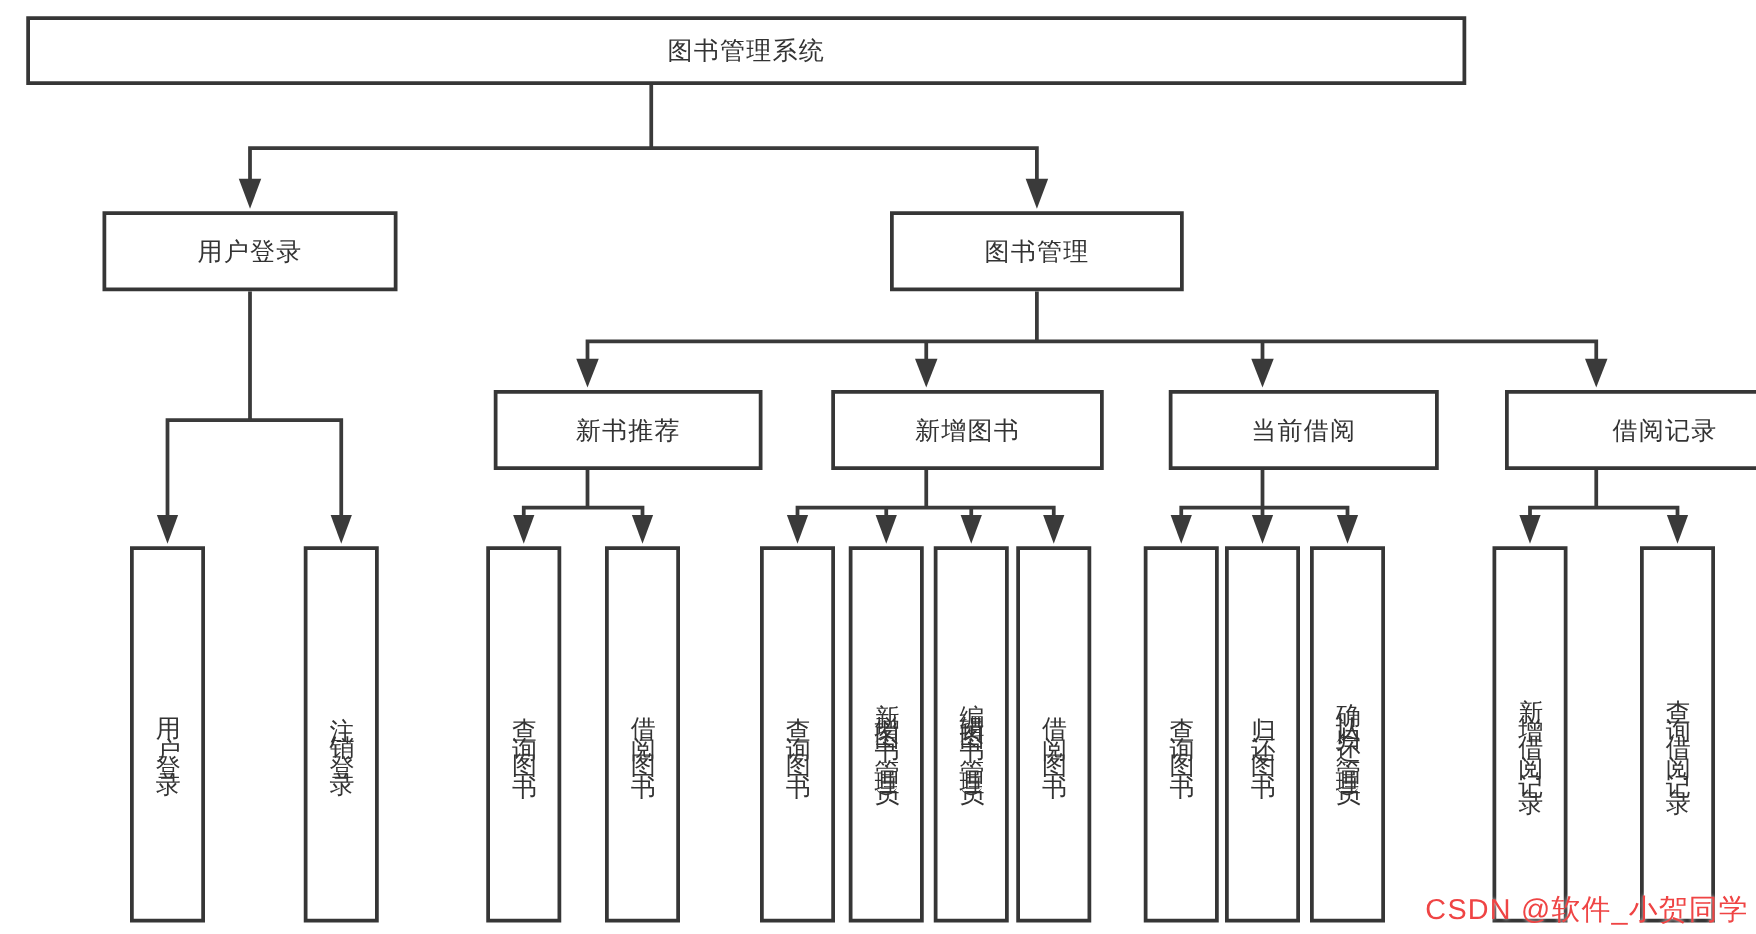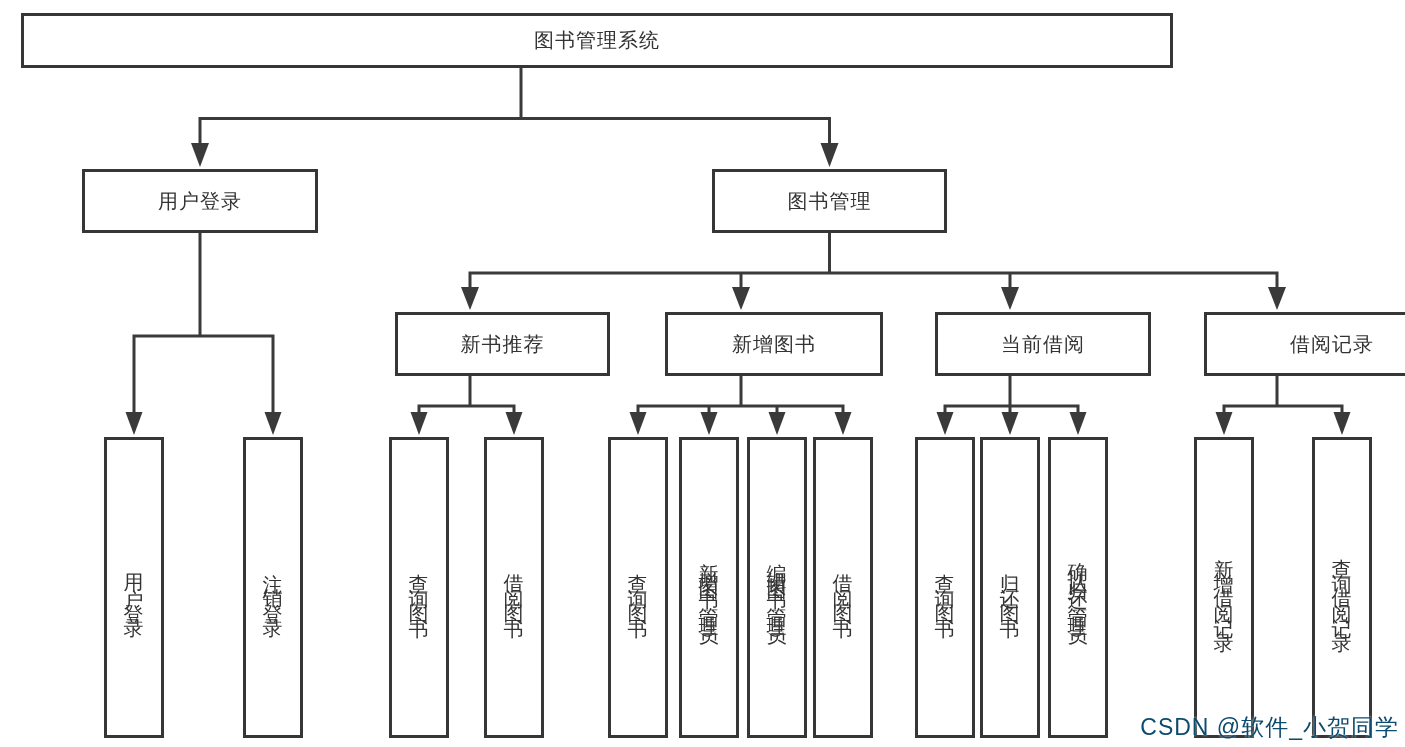--- a/index.html
+++ b/index.html
@@ -43,21 +43,21 @@
     letter-spacing: 15px;
     font-size: 20px;
     line-height: 1;
   }
   .leaf.long span { letter-spacing: 9px; }
   #watermark {
     position: absolute;
     right: 6px;
     bottom: 4px;
     font-size: 23px;
-    color: #0c4a6e;
+    color: #ef4444;
     letter-spacing: 1px;
     z-index: 5;
     text-shadow: 0 0 3px rgba(255,255,255,0.9);
     white-space: nowrap;
   }
 </style>
 </head>
 <body>
 
 <div id="stage">

